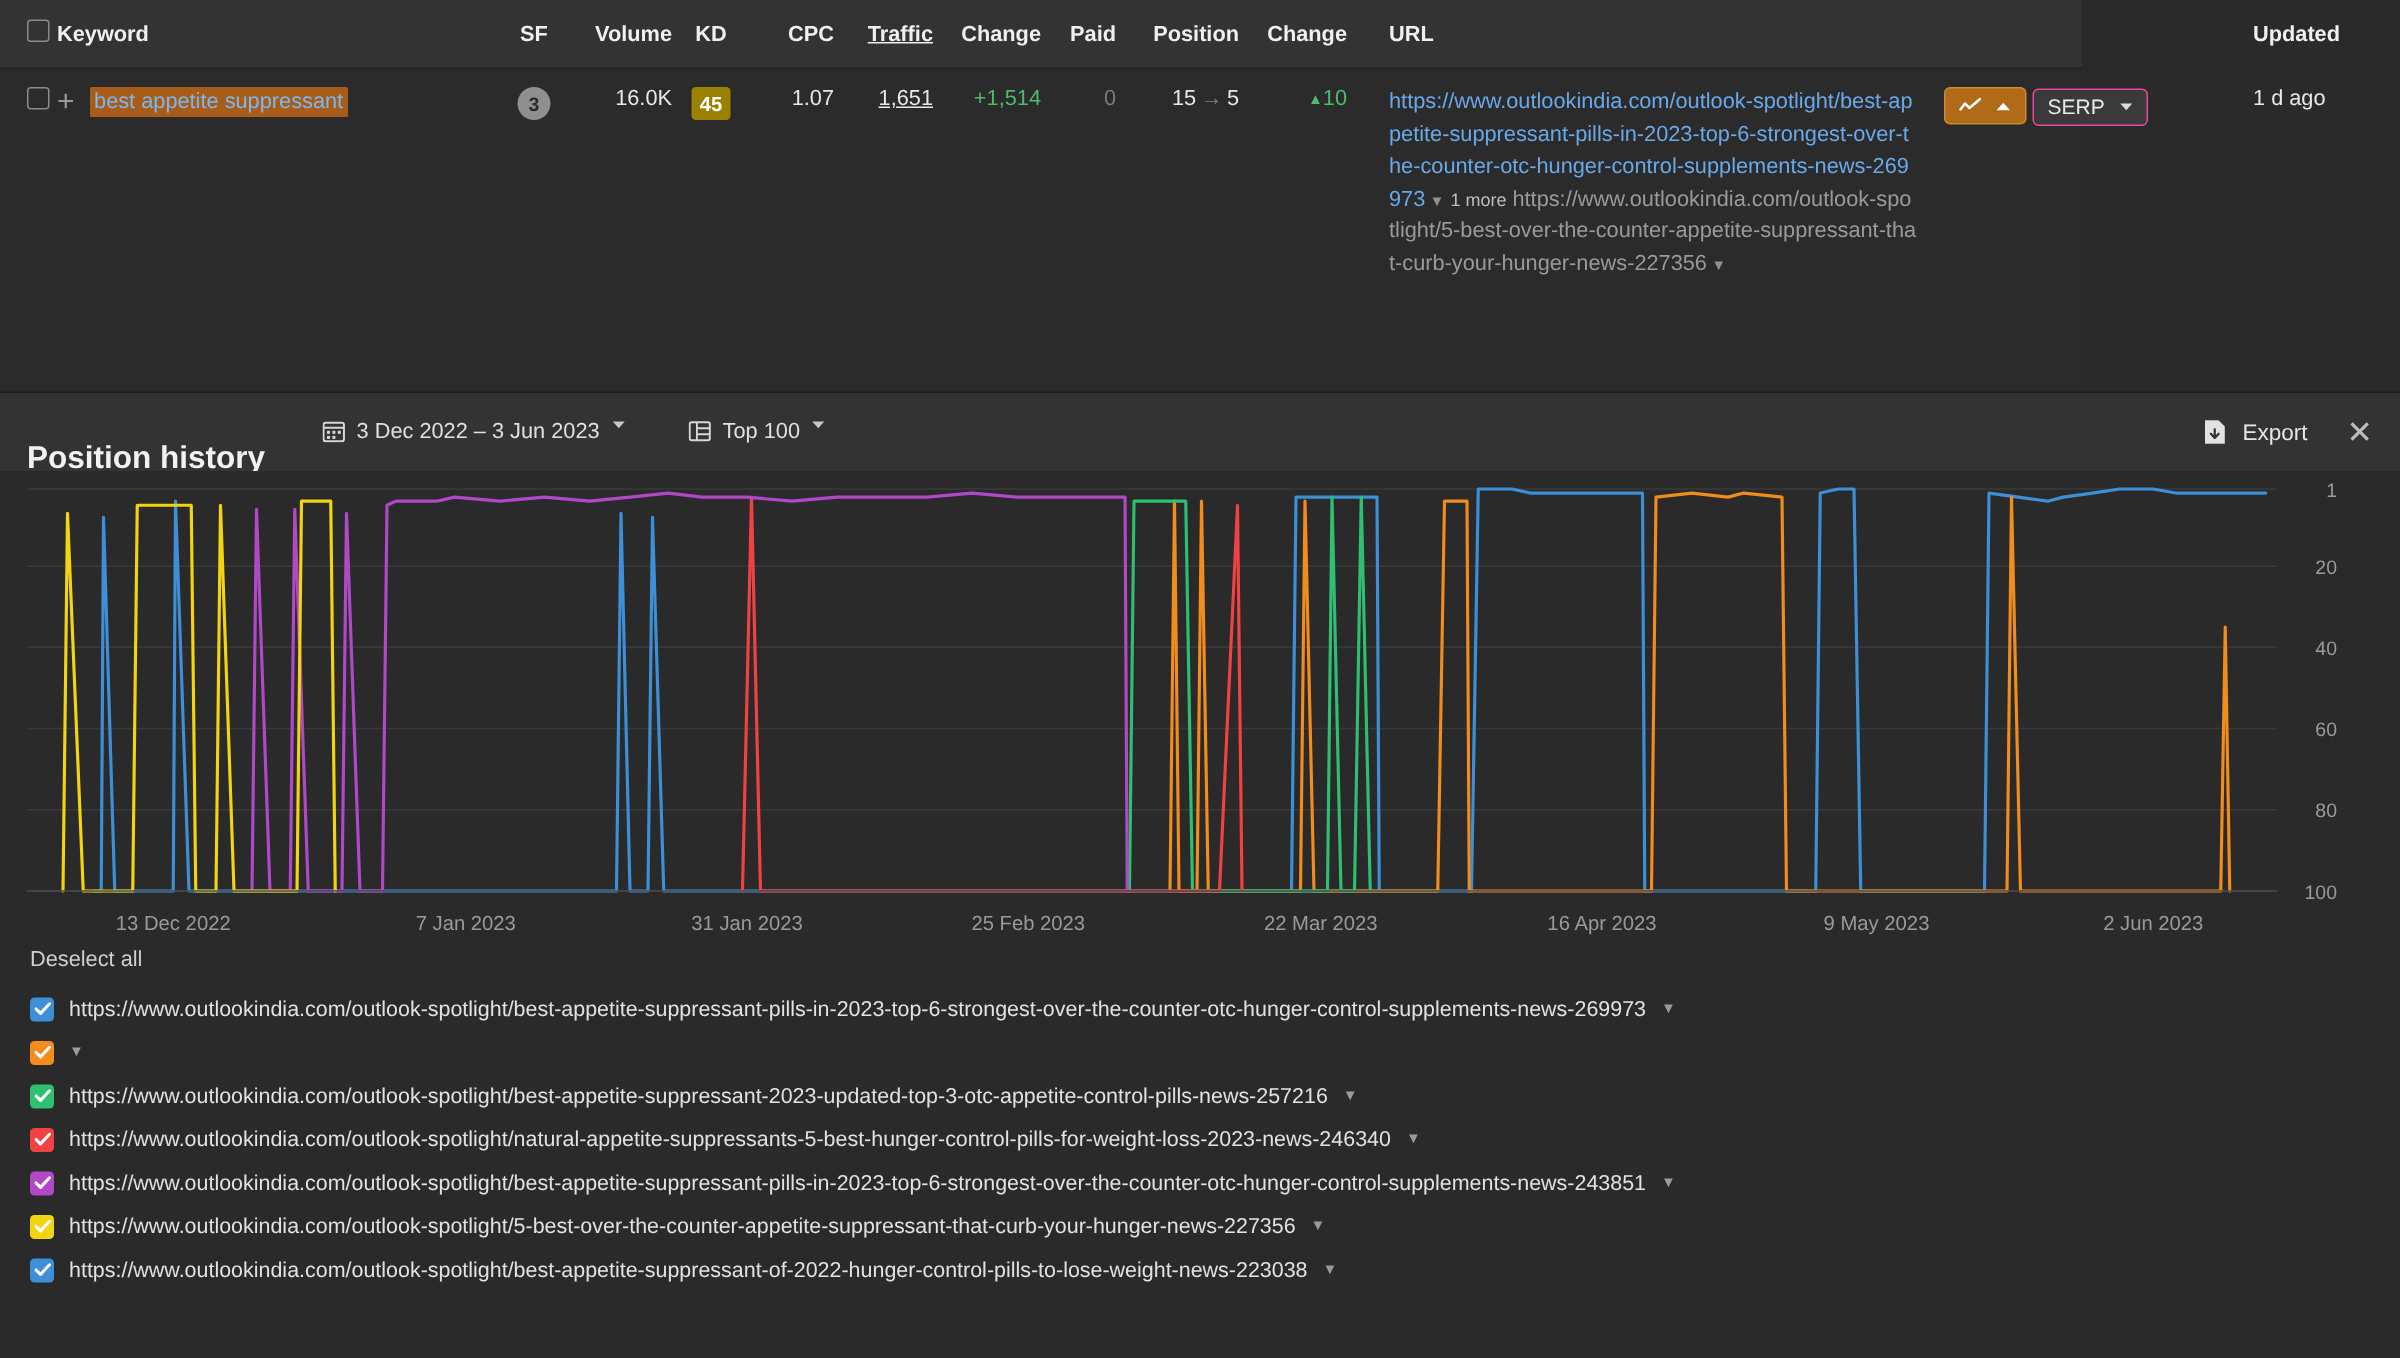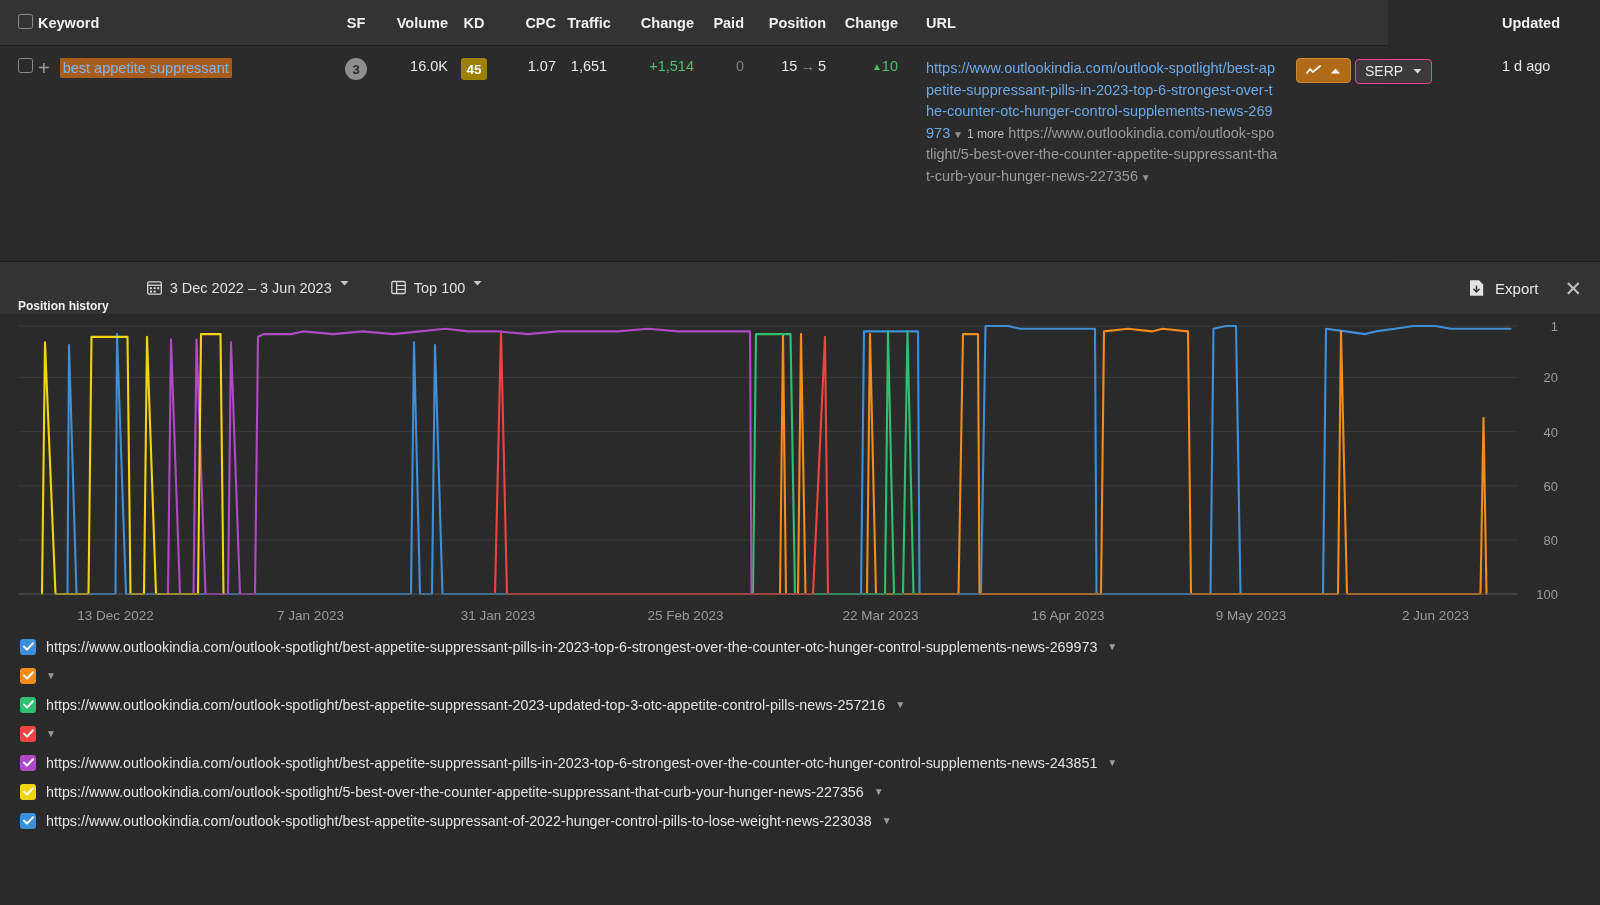--- a/index.html
+++ b/index.html
@@ -27,21 +27,21 @@
     min-height: 215px;
     font-size: 14.5px;
   }
   .cell { flex: 0 0 auto; }
   .c-check { width: 38px; padding-left: 18px; }
   .c-keyword { width: 292px; display: flex; align-items: center; gap: 10px; }
   .c-sf   { width: 52px;  text-align: center; }
   .c-vol  { width: 66px;  text-align: right; }
   .c-kd   { width: 52px;  text-align: center; }
   .c-cpc  { width: 56px;  text-align: right; }
-  .c-traf { width: 66px;  text-align: center; }
+  .c-traf { width: 66px;  text-align: right; text-decoration: underline; }
   .c-chg1 { width: 72px;  text-align: right; }
   .c-paid { width: 50px;  text-align: right; }
   .c-pos  { width: 82px;  text-align: right; }
   .c-chg2 { width: 72px;  text-align: right; }
   .c-url  { width: 380px; padding-left: 28px; }
   .c-act  { width: 200px; padding-left: 18px; }
   .c-upd  { width: 130px; padding-left: 24px; }
 
   .hd-pad-kw { padding-left: 0px; }
 
@@ -98,21 +98,21 @@
     height: 25px; padding: 0 9px; color: #eaeaea; font-size: 14px;
   }
 
   
   .ph-panel { width: 1600px; background: #2a2a2a; border-top: 1px solid #1c1c1c; }
   .ph-header {
     display: flex; align-items: center;
     height: 52px; padding: 0 18px;
     background: #333333;
   }
-  .ph-title { font-size: 12px; font-weight: bold; color: #f2f2f2; margin-top: 36px; }
+  .ph-title { font-size: 21px; font-weight: bold; color: #f2f2f2; margin-top: 36px; }
   .ph-ctl {
     display: inline-flex; gap: 8px;
     color: #e0e0e0; font-size: 14.5px;
   }
   .ph-spacer { flex: 1 1 auto; }
   .export-btn { display: inline-flex; align-items: center; gap: 10px; color: #e6e6e6; font-size: 15px; }
   .close-x { color: #bdbdbd; font-size: 21px; line-height: 1; margin-left: 26px; }
 
   .chart-wrap { position: relative; width: 1600px; height: 310px; background: #2a2a2a; }
   .chart-svg { display: block; }
@@ -280,20 +280,21 @@
         <text x="498" y="306" fill="#9a9a9a" font-size="13.5" font-family="&quot;Liberation Sans&quot;, sans-serif" text-anchor="middle">31 Jan 2023</text>
         <text x="685.5" y="306" fill="#9a9a9a" font-size="13.5" font-family="&quot;Liberation Sans&quot;, sans-serif" text-anchor="middle">25 Feb 2023</text>
         <text x="880.4999999999999" y="306" fill="#9a9a9a" font-size="13.5" font-family="&quot;Liberation Sans&quot;, sans-serif" text-anchor="middle">22 Mar 2023</text>
         <text x="1068" y="306" fill="#9a9a9a" font-size="13.5" font-family="&quot;Liberation Sans&quot;, sans-serif" text-anchor="middle">16 Apr 2023</text>
         <text x="1251" y="306" fill="#9a9a9a" font-size="13.5" font-family="&quot;Liberation Sans&quot;, sans-serif" text-anchor="middle">9 May 2023</text>
         <text x="1435.5" y="306" fill="#9a9a9a" font-size="13.5" font-family="&quot;Liberation Sans&quot;, sans-serif" text-anchor="middle">2 Jun 2023</text>
       </svg>
   </div>
 
   <div class="legend">
+    <div class="deselect">Deselect all</div>
     <div id="legend-rows">
         <div class="legend-row">
           <span class="lg-box" style="background: rgb(61, 143, 216);">
             <svg width="11" height="9" viewBox="0 0 11 9">
               <polyline points="1,4.6 4,7.6 10,1.2" fill="none" stroke="#ffffff" stroke-width="2" stroke-linecap="round" stroke-linejoin="round"></polyline>
             </svg>
           </span>
           <span class="lg-text">https://www.outlookindia.com/outlook-spotlight/best-appetite-suppressant-pills-in-2023-top-6-strongest-over-the-counter-otc-hunger-control-supplements-news-269973</span>
           <span class="lg-caret">▼</span>
         </div>
@@ -313,20 +314,21 @@
           </span>
           <span class="lg-text">https://www.outlookindia.com/outlook-spotlight/best-appetite-suppressant-2023-updated-top-3-otc-appetite-control-pills-news-257216</span>
           <span class="lg-caret">▼</span>
         </div>
         <div class="legend-row">
           <span class="lg-box" style="background: rgb(240, 66, 66);">
             <svg width="11" height="9" viewBox="0 0 11 9">
               <polyline points="1,4.6 4,7.6 10,1.2" fill="none" stroke="#ffffff" stroke-width="2" stroke-linecap="round" stroke-linejoin="round"></polyline>
             </svg>
           </span>
+          <span class="lg-text">https://www.outlookindia.com/outlook-spotlight/natural-appetite-suppressants-5-best-hunger-control-pills-for-weight-loss-2023-news-246340</span>
           <span class="lg-caret">▼</span>
         </div>
         <div class="legend-row">
           <span class="lg-box" style="background: rgb(176, 72, 200);">
             <svg width="11" height="9" viewBox="0 0 11 9">
               <polyline points="1,4.6 4,7.6 10,1.2" fill="none" stroke="#ffffff" stroke-width="2" stroke-linecap="round" stroke-linejoin="round"></polyline>
             </svg>
           </span>
           <span class="lg-text">https://www.outlookindia.com/outlook-spotlight/best-appetite-suppressant-pills-in-2023-top-6-strongest-over-the-counter-otc-hunger-control-supplements-news-243851</span>
           <span class="lg-caret">▼</span>

